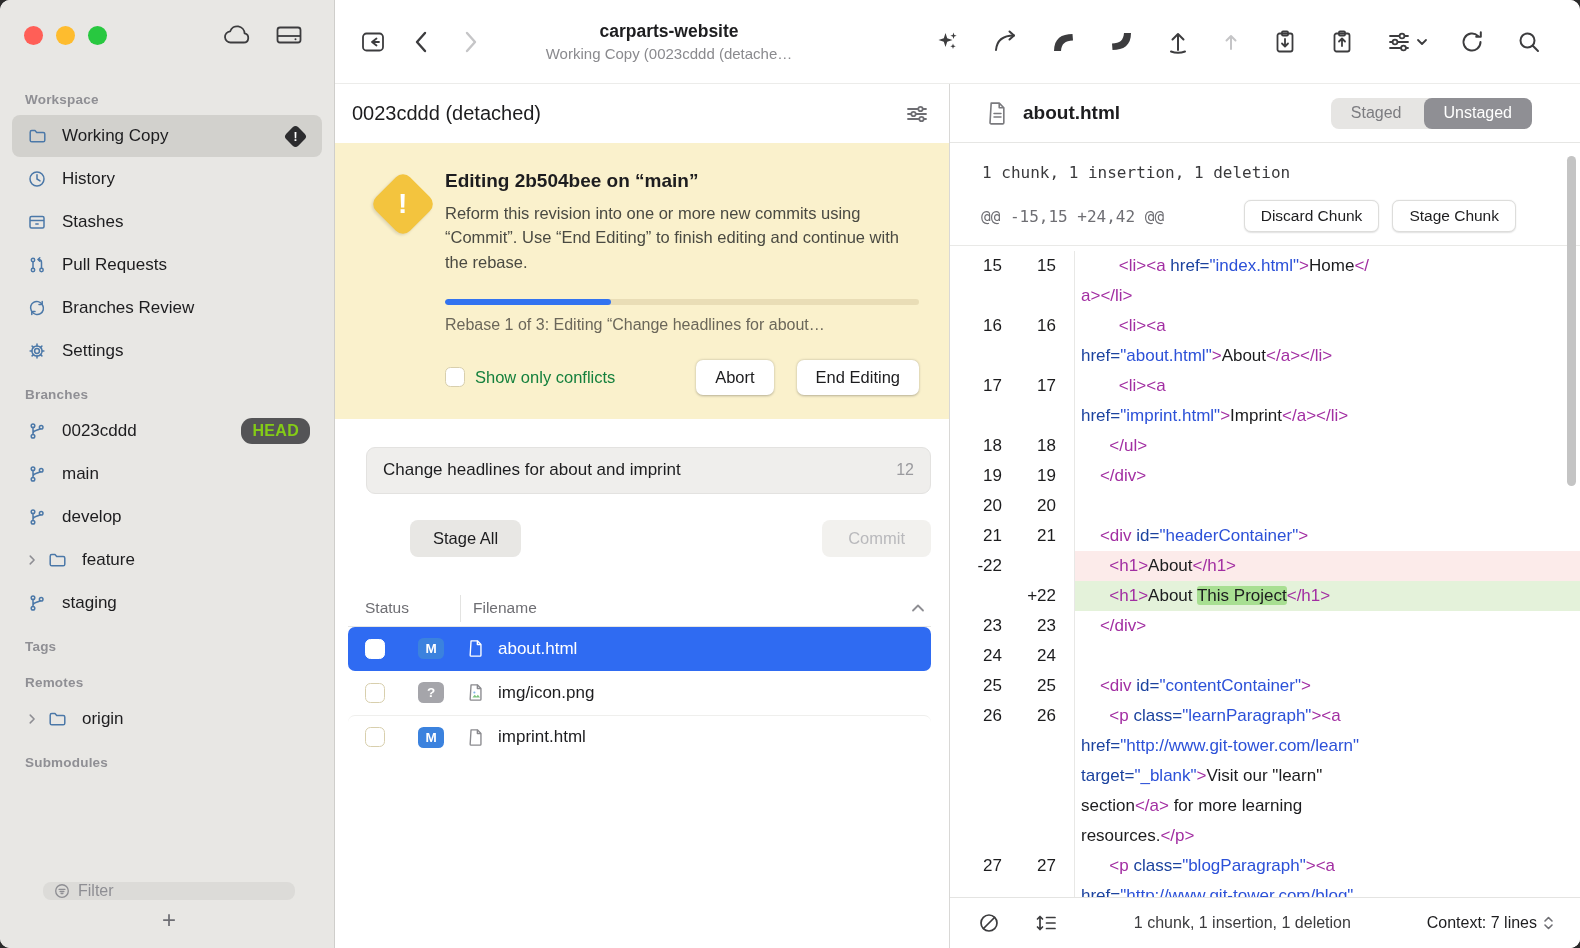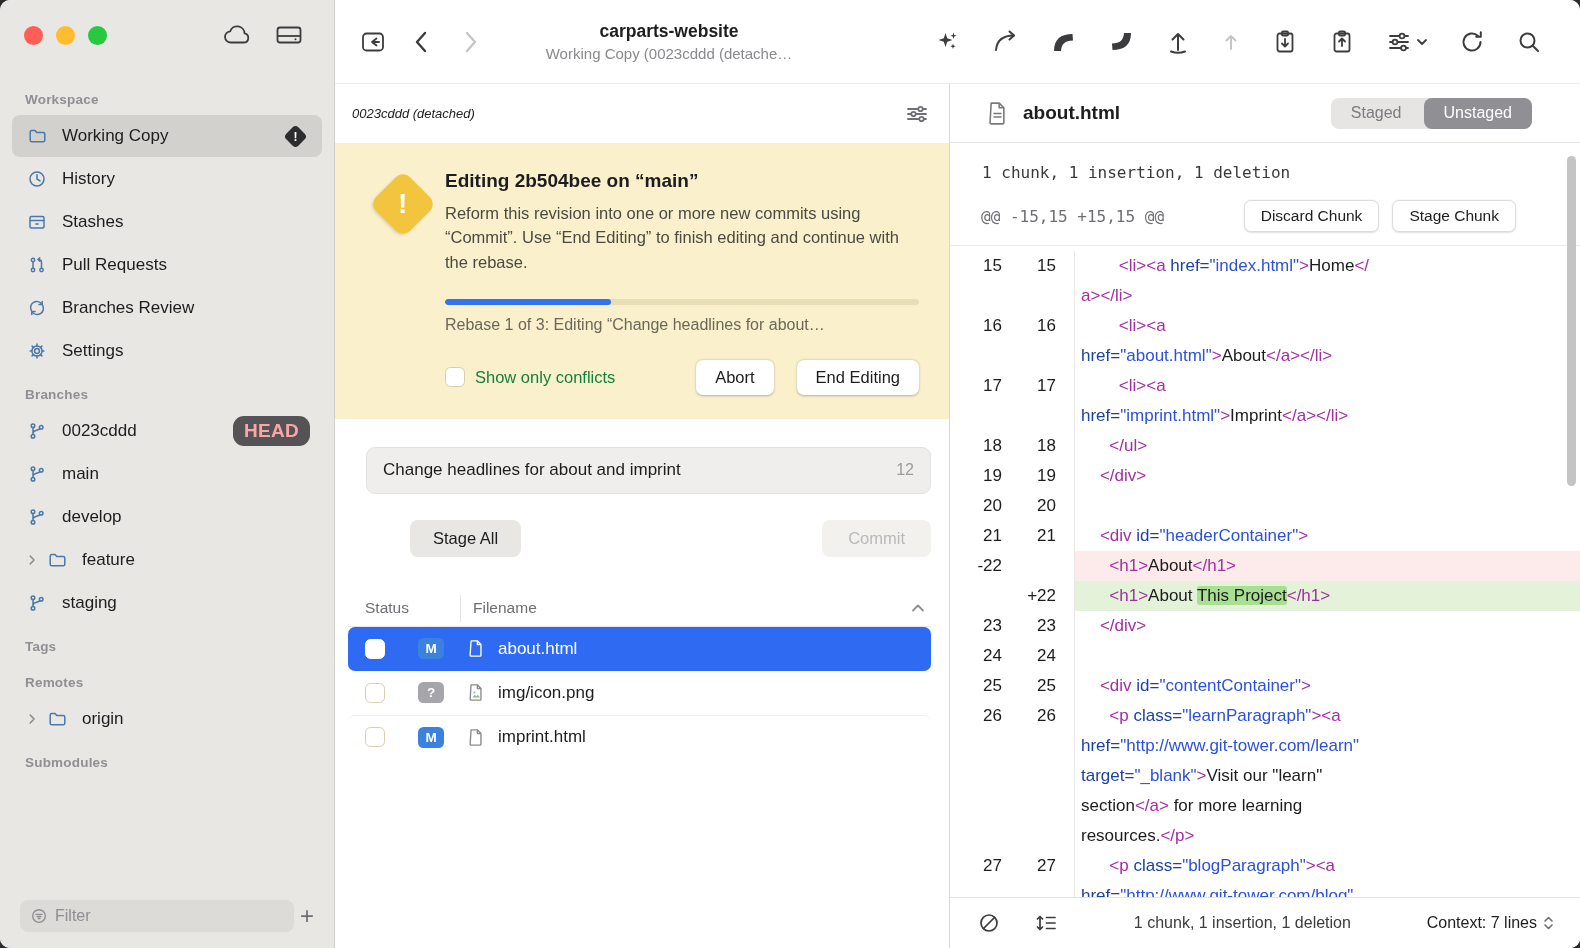--- a/index.html
+++ b/index.html
@@ -16,22 +16,22 @@
   .sb-top-icons { margin-left:auto; display:flex; gap:22px; color:#48484a; }
   .sb-scroll { flex:1; overflow:hidden; padding-top:8px; }
   .sb-section-title { font-size:13.5px; font-weight:700; color:#8f8f94; padding:14px 0 7px 25px; letter-spacing:.2px; }
   .sb-item { height:42px; display:flex; align-items:center; margin:1px 12px; padding:0 12px 0 13px; border-radius:8px; font-size:17px; }
   .sb-item.selected { background:#d2d1cd; }
   .sb-ic { width:24px; display:flex; justify-content:center; margin-right:13px; color:#4b78a8; flex:0 0 24px; }
   .sb-chevron { width:16px; margin-right:4px; color:#8e8e93; display:flex; }
   .sb-item .sb-label { flex:1; white-space:nowrap; }
   .wc-badge { width:17px; height:17px; background:#2c2c2e; transform:rotate(45deg); border-radius:4px; display:flex; align-items:center; justify-content:center; margin-right:6px; }
   .wc-badge i { transform:rotate(-45deg); color:#fff; font-style:normal; font-weight:700; font-size:12px; line-height:1; }
-  .head-pill { background:#545456; color:#fca5a5; font-size:19px; font-weight:700; padding:4px 11px; border-radius:11px; letter-spacing:.3px; }
-  .filter-bar { padding:14px 16px 16px 20px; display:flex; align-items:center; gap:2px; }
+  .head-pill { background:#545456; color:#84cc16; font-size:16px; font-weight:700; padding:4px 11px; border-radius:11px; letter-spacing:.3px; }
+  .filter-bar { padding:14px 16px 16px 20px; display:flex; align-items:center; gap:8px;flex-direction:column; }
   .filter-field { flex:1; height:32px; background:#dcdbd8; border-radius:8px; display:flex; align-items:center; padding:0 10px; gap:7px; color:#8e8e93; }
   .filter-field input { border:none; outline:none; background:transparent; font-size:16px; width:100%; color:#1d1d1f; font-family:inherit; }
   .filter-field input::placeholder { color:#8e8e93; }
   .add-btn { font-size:24px; color:#6e6e73; line-height:1; padding:0 4px; cursor:default; }
 
   
   .main { flex:1; display:flex; flex-direction:column; min-width:0; }
   .toolbar { height:84px; display:flex; align-items:center; padding:0 38px 0 24px; border-bottom:1px solid #ececea; background:#fff; }
   .tb-ic { color:#3c3c3e; display:flex; align-items:center; justify-content:center; }
   .tb-ic.disabled { color:#c5c5c7; }
@@ -40,21 +40,21 @@
   .tb-title { font-size:17.5px; font-weight:700; }
   .tb-subtitle { font-size:15px; color:#8a8a8e; margin-top:3px; }
   .tb-right { margin-left:auto; display:flex; align-items:center; gap:31px; }
   .tb-group { display:flex; align-items:center; gap:4px; }
 
   .content { flex:1; display:flex; min-height:0; }
 
   
   .middle { flex:0 0 615px; border-right:1px solid #d9d8d6; display:flex; flex-direction:column; background:#fff; min-width:0; }
   .mid-header { height:59px; display:flex; align-items:center; padding:0 20px 0 17px; }
-  .mid-header-title { font-size:13px; font-weight:500;font-style:italic; }
+  .mid-header-title { font-size:20px; font-weight:500; }
   .mid-header .tb-ic { margin-left:auto; color:#6e6e73; }
   .banner { background:var(--banner-bg); padding:27px 30px 24px 26px; display:flex; }
   .warn-ic { flex:0 0 84px; display:flex; justify-content:center; padding-top:10px; }
   .warn-diamond { width:48px; height:48px; background:var(--warning); border-radius:10px; transform:rotate(45deg); display:flex; align-items:center; justify-content:center; box-shadow:0 2px 3px rgba(0,0,0,.12); }
   .warn-diamond i { transform:rotate(-45deg); color:#fff; font-style:normal; font-weight:800; font-size:28px; }
   .banner-body { flex:1; min-width:0; }
   .banner-title { font-size:19px; font-weight:700; margin-bottom:9px; }
   .banner-sub { font-size:17px; margin-bottom:22px; }
   .banner-desc { font-size:16.5px; line-height:1.47; color:#4a4a42; margin-bottom:25px; max-width:480px; }
   .progress-track { height:6px; background:#e9ddb6; border-radius:3px; overflow:hidden; margin-bottom:11px; }
@@ -523,21 +523,21 @@
           <span class="diff-filename">about.html</span>
           <div class="seg">
             <span class="seg-btn">Staged</span>
             <span class="seg-btn active">Unstaged</span>
           </div>
         </div>
 
         <div class="diff-summary">1 chunk, 1 insertion, 1 deletion</div>
 
         <div class="chunk-row">
-          <span class="chunk-head">@@ -15,15 +15,15 @@</span>
+          <span class="chunk-head">@@ -15,15 +24,42 @@</span>
           <span class="chunk-btns">
             <button class="btn-sm">Discard Chunk</button>
             <button class="btn-sm">Stage Chunk</button>
           </span>
         </div>
 
         <div class="diff-body">
             <div class="dl ctx">
               <span class="ln">15</span>
               <span class="ln n2">15</span>

